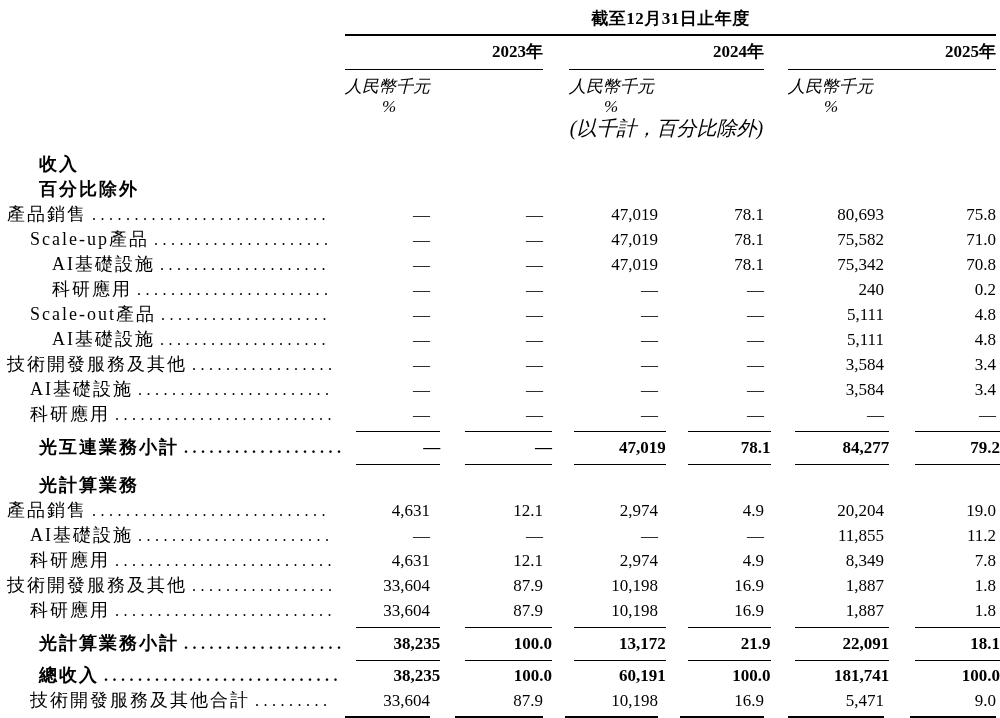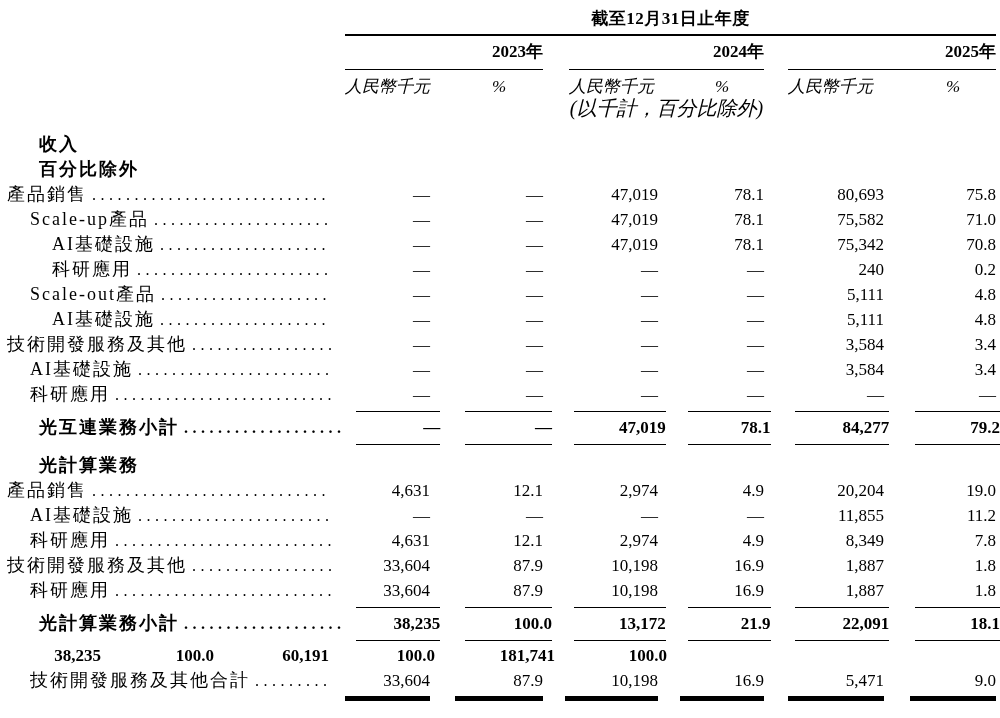--- a/index.html
+++ b/index.html
@@ -14,21 +14,21 @@
   .hdr-title{margin-left:345px;width:651px;text-align:center;font-weight:700;font-size:17px;letter-spacing:.5px;line-height:20px;}
   .top-rule{margin-left:345px;width:651px;border-top:2.6px solid #000;margin-top:5px;}
   .year-row{display:flex;margin-left:345px;font-weight:700;font-size:17px;}
   .yg{text-align:right;border-bottom:1.6px solid #000;padding:6px 0 7px;line-height:20px;}
   .yg1{width:198px;}
   .gap12{width:26px;}
   .yg2{width:195px;}
   .gap23{width:24px;}
   .yg3{width:208px;}
   .colhead-row{display:flex;margin-left:345px;font-style:italic;font-size:17px;padding-top:7px;line-height:20px;}
-  .chg{display:flex;justify-content:space-between;}
+  .chg{display:flex;justify-content:space-between;flex-direction:column;}
   .chg1{width:198px;}
   .chg2{width:195px;margin-left:26px;}
   .chg3{width:208px;margin-left:24px;}
   .pctw1{width:88px;text-align:center;}
   .pctw2{width:84px;text-align:center;}
   .pctw3{width:86px;text-align:center;}
   .note-row{margin-left:569px;width:195px;text-align:center;font-style:italic;font-size:20px;padding-top:2px;line-height:18px;}
   .spacer1{height:15px;}
 
   
@@ -318,20 +318,24 @@
       <span class="leader"></span>
     </div>
     <div class="cell c1">38,235</div>
     <div class="cell c2">100.0</div>
     <div class="cell c3">13,172</div>
     <div class="cell c4">21.9</div>
     <div class="cell c5">22,091</div>
     <div class="cell c6">18.1</div>
   </div>
       <div class="row ind0 bold">
+    <div class="label-cell">
+      <span class="label-text">總收入</span>
+      <span class="leader"></span>
+    </div>
     <div class="cell c1">38,235</div>
     <div class="cell c2">100.0</div>
     <div class="cell c3">60,191</div>
     <div class="cell c4">100.0</div>
     <div class="cell c5">181,741</div>
     <div class="cell c6">100.0</div>
   </div>
       <div class="row ind1">
     <div class="label-cell">
       <span class="label-text">技術開發服務及其他合計</span>

